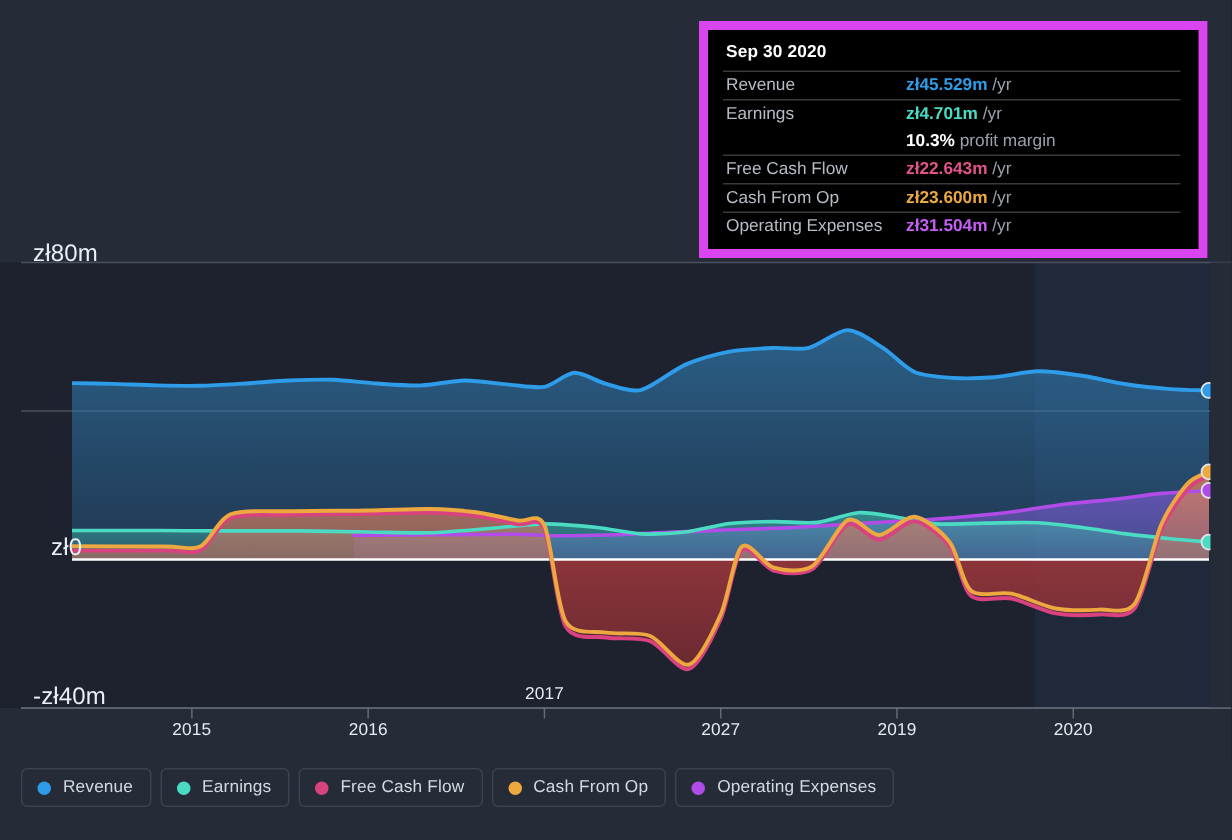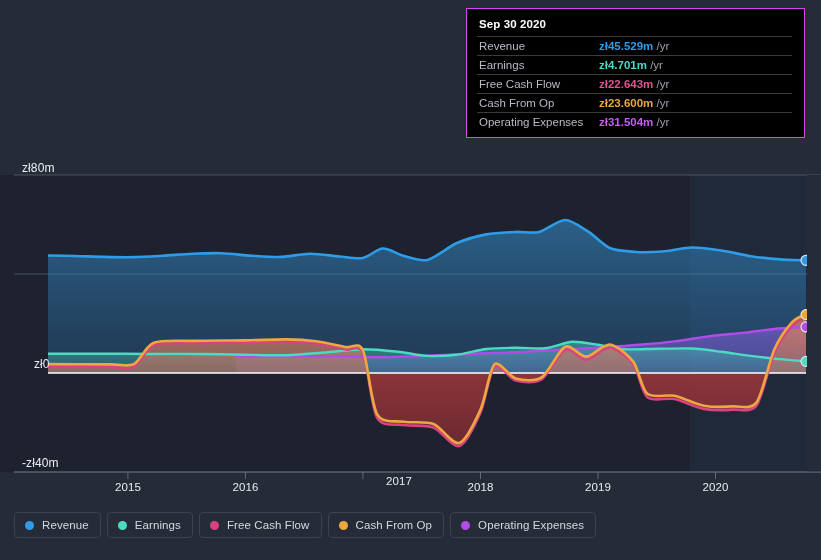--- a/index.html
+++ b/index.html
@@ -10,32 +10,32 @@
     overflow:hidden;position:relative;
   }
   #root{position:absolute;inset:0;}
 
   
   .chart-surface{position:absolute;left:0;top:0;width:821px;height:505px;}
   .svg-layer{position:absolute;left:0;top:0;}
 
   
   .y-label{
-    position:absolute;color:#eaeef5;font-size:12px;white-space:nowrap;
+    position:absolute;color:#eaeef5;font-size:16px;white-space:nowrap;
     letter-spacing:.1px;
   }
   .x-label{
     position:absolute;color:#e7ebf2;font-size:11.5px;white-space:nowrap;
     transform:translateX(-50%);letter-spacing:.1px;
   }
 
   
   .tooltip{
-    position:absolute;left:466px;top:8px;width:339px;
-    background:#000;border:1px solid #d946ef;
+    position:absolute;left:466px;top:14px;width:339px;
+    background:#000;border:6px solid #d946ef;
     box-sizing:border-box;padding:8px 12px 6px 10px;
     z-index:40;
   }
   .tt-title{
     color:#fff;font-size:11.5px;font-weight:bold;padding:1px 0 6px 2px;
     letter-spacing:.1px;
   }
   .tt-table{width:100%;border-collapse:collapse;}
   .tt-table tr{border-top:1px solid #3a3a3a;}
   .tt-table tr.no-rule{border-top:none;}
@@ -179,38 +179,42 @@
         <line x1="14" y1="472" x2="821" y2="472" stroke="#6f7684" stroke-width="1" opacity="0.75"></line>
       </svg>
   </div>
 
   <div id="axis-labels">
       <div class="y-label" style="left: 22px; top: 161px;">zł80m</div>
       <div class="y-label" style="left: 34px; top: 357px;">zł0</div>
       <div class="y-label" style="left: 22px; top: 456px;">-zł40m</div>
       <div class="x-label" style="left: 127.913px; top: 481px;">2015</div>
       <div class="x-label" style="left: 245.433px; top: 481px;">2016</div>
-      <div class="x-label" style="left: 362.952px; top: 475px; margin-left: 36px;">2017</div>
-      <div class="x-label" style="left: 480.471px; top: 481px;">2018</div>
+      <div class="x-label" style="left: 362.952px; top: 457px;">2017</div>
+      <div class="x-label" style="left: 480.471px; top: 481px;">2027</div>
       <div class="x-label" style="left: 597.991px; top: 481px;">2019</div>
       <div class="x-label" style="left: 715.51px; top: 481px;">2020</div>
     </div>
 
   <div class="tooltip">
     <div class="tt-title">Sep 30 2020</div>
     <table class="tt-table">
         <tbody id="tt-body">
           <tr>
             <td class="tt-name">Revenue</td>
             <td class="tt-val"><b style="color: rgb(46, 156, 232);">zł45.529m</b><span class="tt-unit"> /yr</span></td>
           </tr>
           <tr>
             <td class="tt-name">Earnings</td>
             <td class="tt-val"><b style="color: rgb(75, 219, 195);">zł4.701m</b><span class="tt-unit"> /yr</span></td>
           </tr>
+          <tr class="no-rule">
+            <td class="tt-name"></td>
+            <td class="tt-val tt-margin"><b style="color: rgb(255, 255, 255);">10.3%</b><span class="tt-unit"> profit margin</span></td>
+          </tr>
           <tr>
             <td class="tt-name">Free Cash Flow</td>
             <td class="tt-val"><b style="color: rgb(224, 83, 140);">zł22.643m</b><span class="tt-unit"> /yr</span></td>
           </tr>
           <tr>
             <td class="tt-name">Cash From Op</td>
             <td class="tt-val"><b style="color: rgb(237, 168, 63); text-align: right;">zł23.600m</b><span class="tt-unit"> /yr</span></td>
           </tr>
           <tr>
             <td class="tt-name">Operating Expenses</td>

